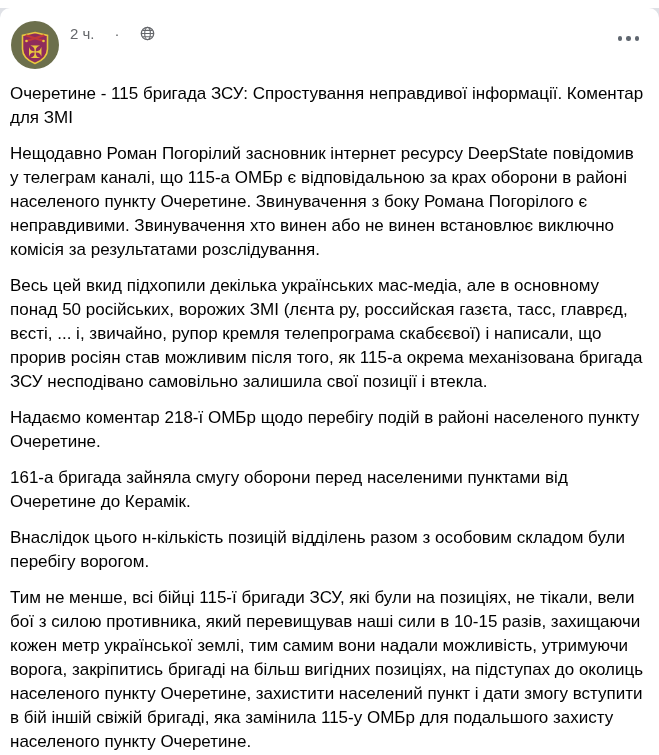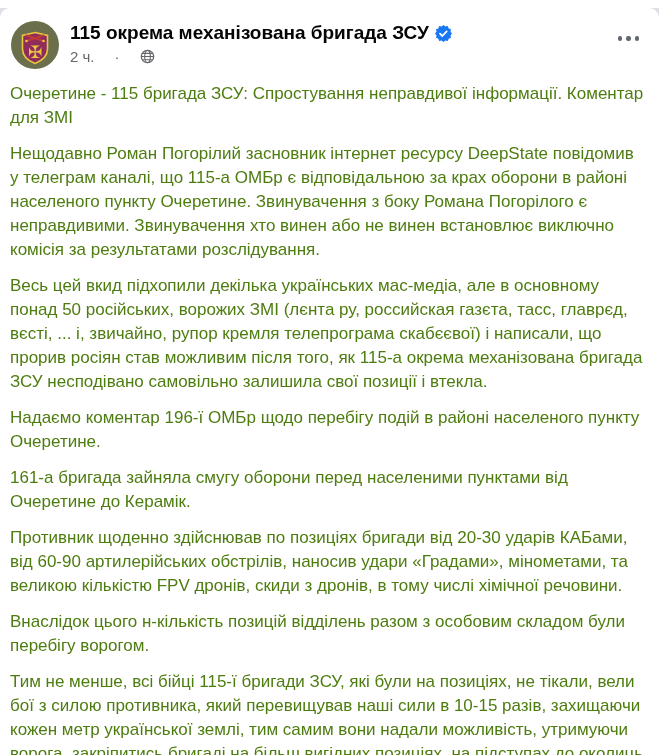--- a/index.html
+++ b/index.html
@@ -79,21 +79,21 @@
     background: #606770;
   }
   
   .post-body {
     padding: 6px 12px 14px 10px;
   }
   .post-body p {
     font-size: 17px;
     line-height: 24px;
     margin-bottom: 12px;
-    color: #4d7c0f;
+    color: #000000;
     letter-spacing: 0;
   }
   .post-body p:last-child { margin-bottom: 0; }
 </style>
 </head>
 <body>
 
 <div class="page">
   <div class="card">
 
@@ -107,29 +107,20 @@
             <path d="M16.5 21 L33.5 15.5" stroke="#c03a3a" stroke-width="2" stroke-linecap="round"></path>
             <path d="M16.5 15.5 L33.5 21" stroke="#c03a3a" stroke-width="2" stroke-linecap="round"></path>
             <circle cx="16.5" cy="21" r="1.3" fill="#e8c63e"></circle>
             <circle cx="33.5" cy="21" r="1.3" fill="#e8c63e"></circle>
             <text x="25" y="37.5" text-anchor="middle" font-size="17" fill="#e8c63e" font-family="DejaVu Sans, sans-serif">✠</text>
           </svg>
         </span>
       </div>
 
       <div class="header-info">
-        <div class="name-row">
-          <span class="page-name">115 окрема механізована бригада ЗСУ</span>
-          <span class="verified">
-            <svg width="17" height="17" viewBox="0 0 17 17">
-              <path fill="#1877f2" d="M8.5 0l1.9 1.6 2.4-.5.9 2.3 2.3.9-.5 2.4L17 8.5l-1.5 1.9.5 2.4-2.3.9-.9 2.3-2.4-.5L8.5 17l-1.9-1.5-2.4.5-.9-2.3-2.3-.9.5-2.4L0 8.5l1.5-1.8-.5-2.4 2.3-.9.9-2.3 2.4.5z"></path>
-              <path fill="none" stroke="#ffffff" stroke-width="1.8" stroke-linecap="round" stroke-linejoin="round" d="M5 8.7l2.3 2.3 4.4-4.6"></path>
-            </svg>
-          </span>
-        </div>
         <div class="meta-row">
           <span class="timestamp">2 ч.</span>
           <span>·</span>
           <span style="display:flex;">
             <svg width="15" height="15" viewBox="0 0 16 16">
               <circle cx="8" cy="8" r="6.6" fill="none" stroke="#65676b" stroke-width="1.4"></circle>
               <ellipse cx="8" cy="8" rx="3" ry="6.6" fill="none" stroke="#65676b" stroke-width="1.2"></ellipse>
               <path d="M1.6 8 h12.8 M2.6 4.6 h10.8 M2.6 11.4 h10.8" stroke="#65676b" stroke-width="1.2" fill="none"></path>
             </svg>
           </span>
@@ -140,21 +131,20 @@
         <span class="dot"></span>
         <span class="dot"></span>
         <span class="dot"></span>
       </div>
     </div>
 
     <div class="post-body">
       <p>Очеретине - 115 бригада ЗСУ: Спростування неправдивої інформації. Коментар для ЗМІ</p>
       <p>Нещодавно Роман Погорілий засновник інтернет ресурсу DeepState повідомив у телеграм каналі, що 115-а ОМБр є відповідальною за крах оборони в районі населеного пункту Очеретине. Звинувачення з боку Романа Погорілого є неправдивими. Звинувачення хто винен або не винен встановлює виключно комісія за результатами розслідування.</p>
       <p>Весь цей вкид підхопили декілька українських мас-медіа, але в основному понад 50 російських, ворожих ЗМІ (лєнта ру, российская газєта, тасс, главрєд, вєсті, ... і, звичайно, рупор кремля телепрограма скабєєвої) і написали, що прорив росіян став можливим після того, як 115-а окрема механізована бригада ЗСУ несподівано самовільно залишила свої позиції і втекла.</p>
-      <p>Надаємо коментар 196-ї ОМБр щодо перебігу подій в районі населеного пункту Очеретине.</p>
+      <p>Надаємо коментар 218-ї ОМБр щодо перебігу подій в районі населеного пункту Очеретине.</p>
       <p>161-а бригада зайняла смугу оборони перед населеними пунктами від Очеретине до Керамік.</p>
-      <p>Противник щоденно здійснював по позиціях бригади від 20-30 ударів КАБами, від 60-90 артилерійських обстрілів, наносив удари «Градами», мінометами, та великою кількістю FPV дронів, скиди з дронів, в тому числі хімічної речовини.</p>
       <p>Внаслідок цього н-кількість позицій відділень разом з особовим складом були перебігу ворогом.</p>
       <p>Тим не менше, всі бійці 115-ї бригади ЗСУ, які були на позиціях, не тікали, вели бої з силою противника, який перевищував наші сили в 10-15 разів, захищаючи кожен метр української землі, тим самим вони надали можливість, утримуючи ворога, закріпитись бригаді на більш вигідних позиціях, на підступах до околиць населеного пункту Очеретине, захистити населений пункт і дати змогу вступити в бій іншій свіжій бригаді, яка замінила 115-у ОМБр для подальшого захисту населеного пункту Очеретине.</p>
     </div>
 
   </div>
 </div>
 
 </body></html>

